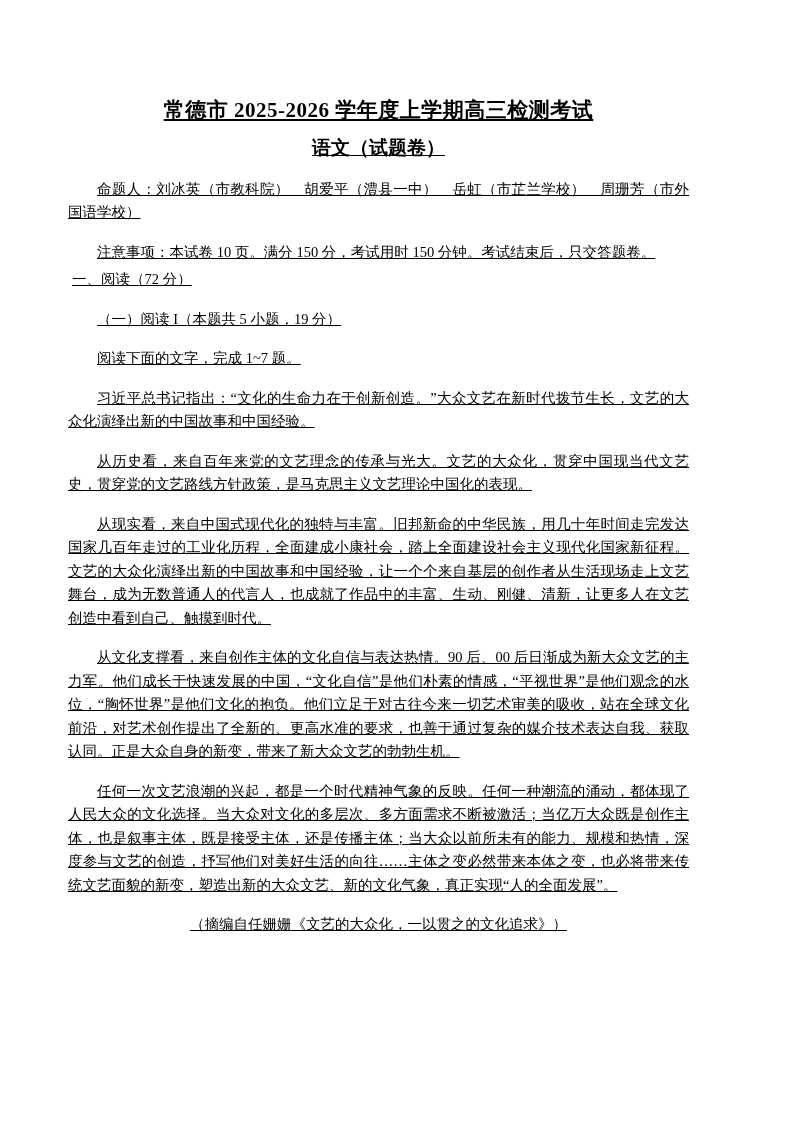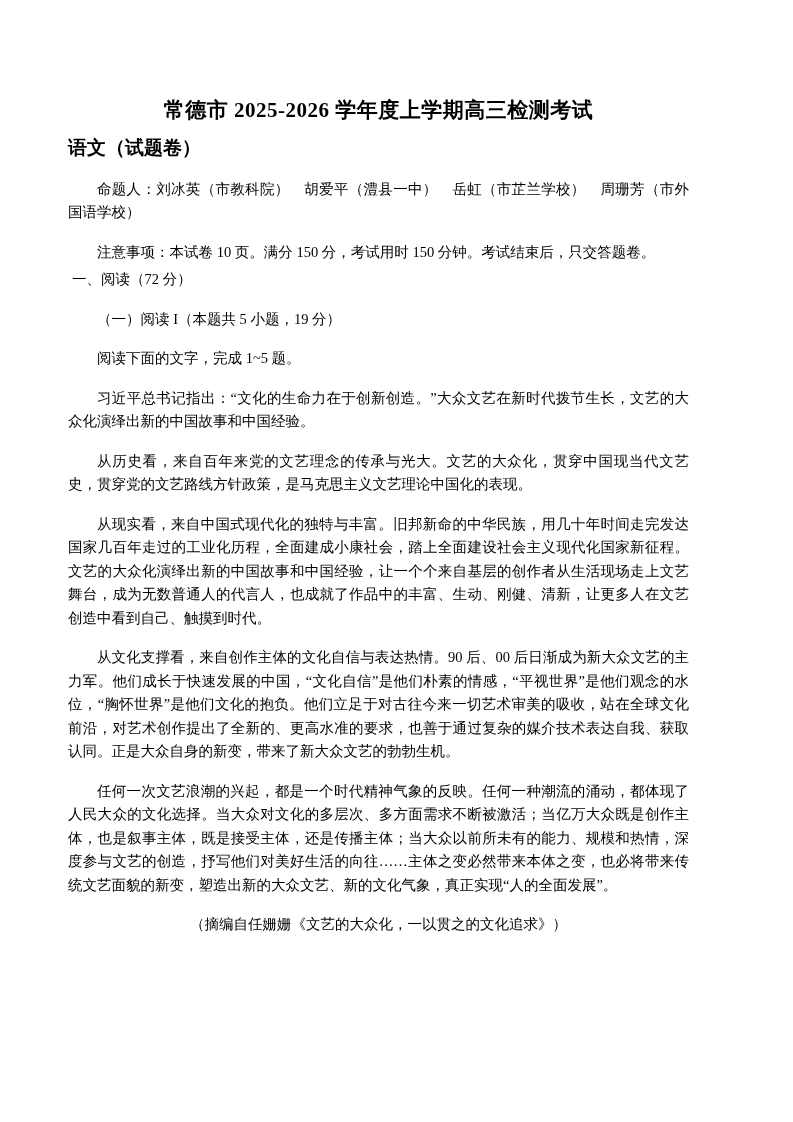--- a/index.html
+++ b/index.html
@@ -12,31 +12,32 @@
     height: 1122px;
     font-family: "Liberation Serif", "DejaVu Serif", serif;
     color: #000000;
   }
   .page {
     position: relative;
     width: 778px;
     height: 1122px;
     box-sizing: border-box;
     padding: 96px 89px 40px 68px;
+    text-decoration: underline;
   }
   .doc-title {
     text-align: center;
     font-size: 21px;
     font-weight: bold;
     letter-spacing: 0.5px;
     margin: 0 0 10px 0;
     line-height: 1.4;
   }
   .doc-subtitle {
-    text-align: left;
+    text-align: center;
     font-size: 19px;
     font-weight: bold;
     margin: 0 0 12px 0;
     line-height: 1.4;
   }
   .para {
     font-size: 14.5px;
     line-height: 1.62;
     margin: 16px 0 1px 0;
     text-align: justify;
@@ -63,21 +64,21 @@
 <div class="page">
 
   <h1 class="doc-title">常德市 2025-2026 学年度上学期高三检测考试</h1>
   <h2 class="doc-subtitle">语文（试题卷）</h2>
 
   <p class="para indent2">命题人：刘冰英（市教科院）　胡爱平（澧县一中）　岳虹（市芷兰学校）　周珊芳（市外国语学校）</p>
   <p class="para indent2">注意事项：本试卷 10 页。满分 150 分，考试用时 150 分钟。考试结束后，只交答题卷。</p>
 
   <p class="section-head">一、阅读（72 分）</p>
   <p class="para indent2">（一）阅读 I（本题共 5 小题，19 分）</p>
-  <p class="para indent2">阅读下面的文字，完成 1~5 题。</p>
+  <p class="para indent2">阅读下面的文字，完成 1~7 题。</p>
 
 
   <p class="para indent2">习近平总书记指出：“文化的生命力在于创新创造。”大众文艺在新时代拨节生长，文艺的大众化演绎出新的中国故事和中国经验。</p>
   <p class="para indent2">从历史看，来自百年来党的文艺理念的传承与光大。文艺的大众化，贯穿中国现当代文艺史，贯穿党的文艺路线方针政策，是马克思主义文艺理论中国化的表现。</p>
   <p class="para indent2">从现实看，来自中国式现代化的独特与丰富。旧邦新命的中华民族，用几十年时间走完发达国家几百年走过的工业化历程，全面建成小康社会，踏上全面建设社会主义现代化国家新征程。文艺的大众化演绎出新的中国故事和中国经验，让一个个来自基层的创作者从生活现场走上文艺舞台，成为无数普通人的代言人，也成就了作品中的丰富、生动、刚健、清新，让更多人在文艺创造中看到自己、触摸到时代。</p>
   <p class="para indent2">从文化支撑看，来自创作主体的文化自信与表达热情。90 后、00 后日渐成为新大众文艺的主力军。他们成长于快速发展的中国，“文化自信”是他们朴素的情感，“平视世界”是他们观念的水位，“胸怀世界”是他们文化的抱负。他们立足于对古往今来一切艺术审美的吸收，站在全球文化前沿，对艺术创作提出了全新的、更高水准的要求，也善于通过复杂的媒介技术表达自我、获取认同。正是大众自身的新变，带来了新大众文艺的勃勃生机。</p>
   <p class="para indent2">任何一次文艺浪潮的兴起，都是一个时代精神气象的反映。任何一种潮流的涌动，都体现了人民大众的文化选择。当大众对文化的多层次、多方面需求不断被激活；当亿万大众既是创作主体，也是叙事主体，既是接受主体，还是传播主体；当大众以前所未有的能力、规模和热情，深度参与文艺的创造，抒写他们对美好生活的向往……主体之变必然带来本体之变，也必将带来传统文艺面貌的新变，塑造出新的大众文艺、新的文化气象，真正实现“人的全面发展”。</p>
 
   <p class="para right">（摘编自任姗姗《文艺的大众化，一以贯之的文化追求》）</p>
 

